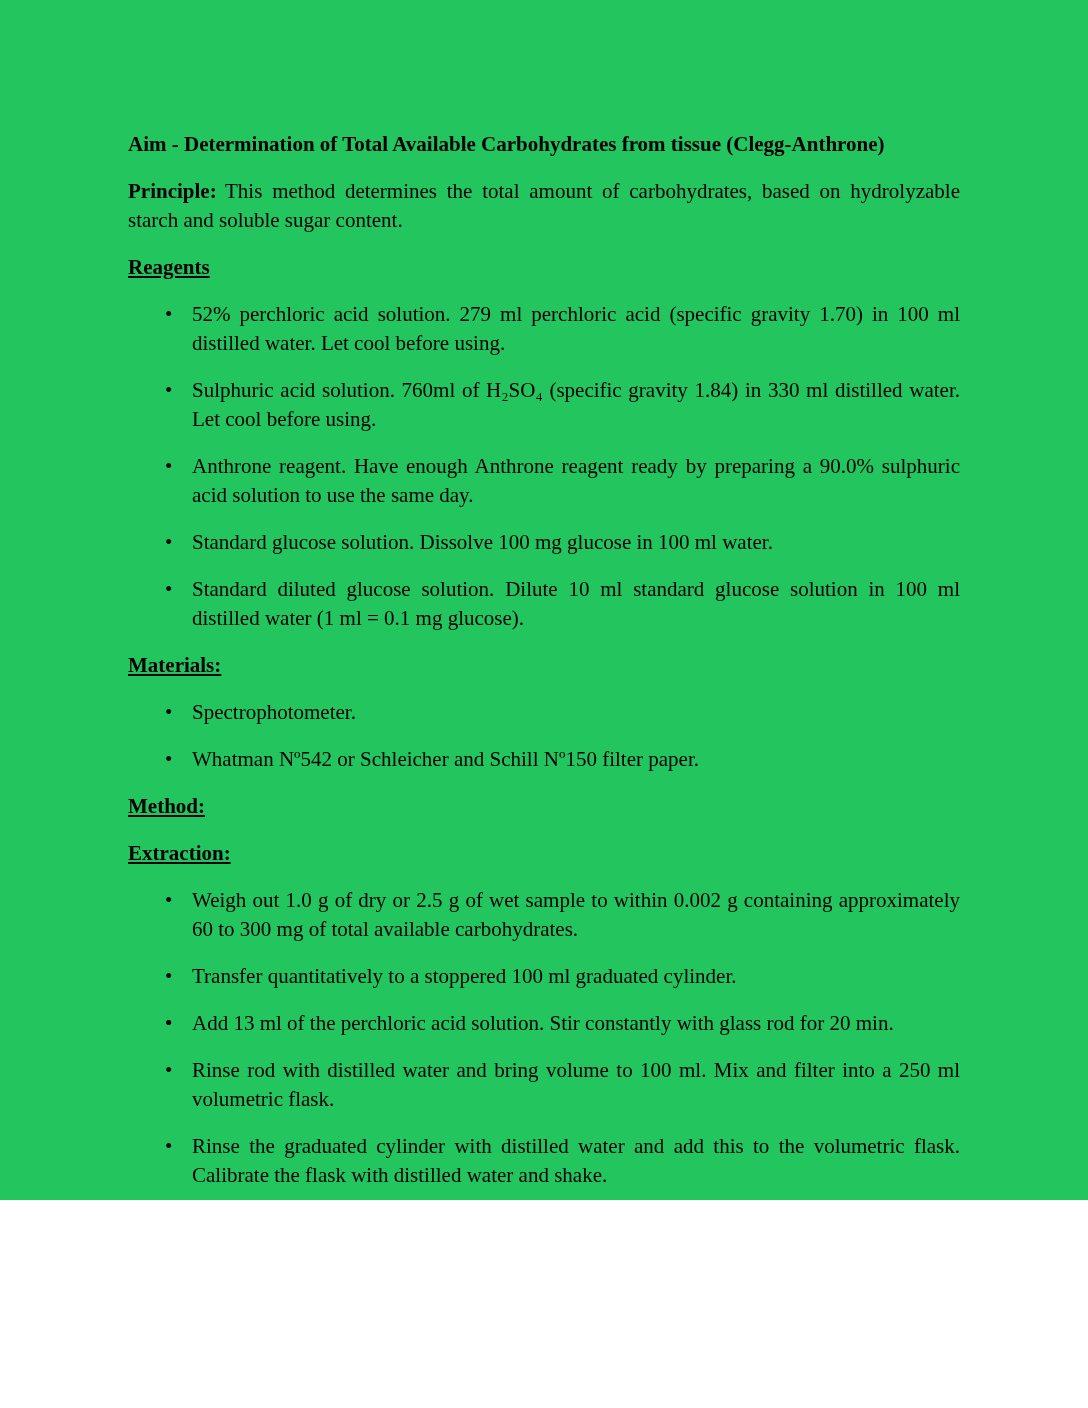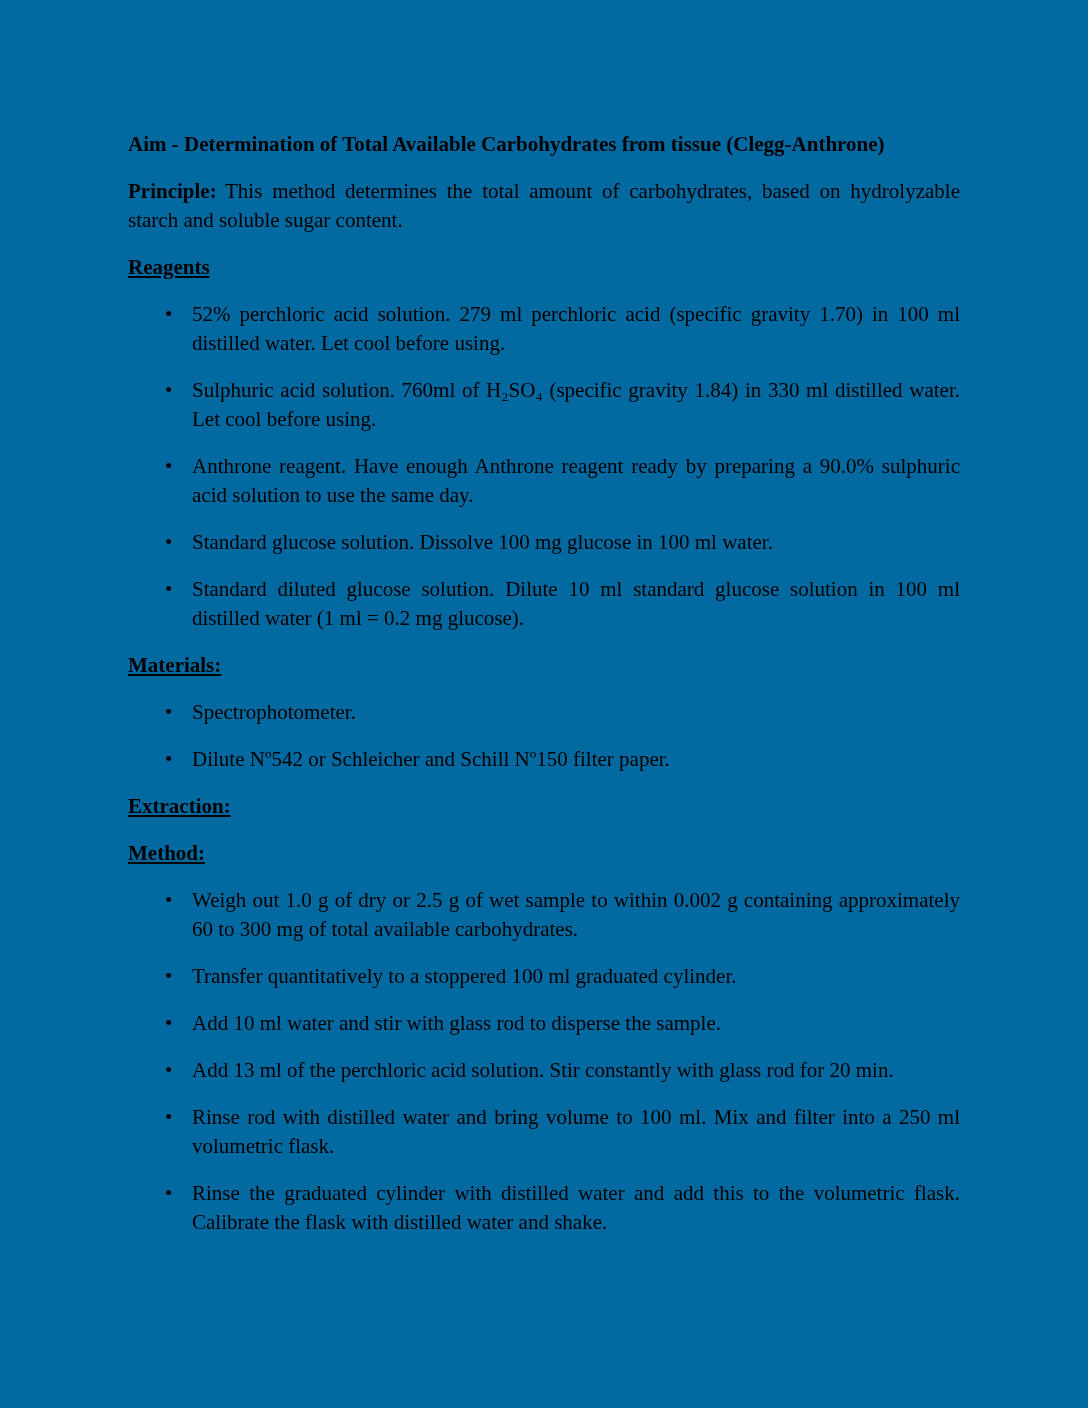--- a/index.html
+++ b/index.html
@@ -3,23 +3,23 @@
 <meta charset="utf-8">
 <style>
   html, body {
     margin: 0;
     padding: 0;
     background: #ffffff;
   }
   .page {
     position: relative;
     width: 1088px;
-    height: 1408px;
+    height: 1200px;
     box-sizing: border-box;
-    background: #0369a1;
+    background: #22c55e;
     padding: 130px 128px 2px 128px;
     font-family: "Liberation Serif", "DejaVu Serif", serif;
     font-size: 21px;
     line-height: 29px;
     color: #000000;
     overflow: hidden;
   }
   .doc-title {
     font-weight: bold;
     margin: 0 0 18px 0;
@@ -78,53 +78,52 @@
     <li>
       <span class="bullet">•</span>
       <span>Anthrone reagent. Have enough Anthrone reagent ready by preparing a 90.0% sulphuric acid solution to use the same day.</span>
     </li>
     <li>
       <span class="bullet">•</span>
       <span>Standard glucose solution. Dissolve 100 mg glucose in 100 ml water.</span>
     </li>
     <li>
       <span class="bullet">•</span>
-      <span>Standard diluted glucose solution. Dilute 10 ml standard glucose solution in 100 ml distilled water (1 ml = 0.2 mg glucose).</span>
+      <span>Standard diluted glucose solution. Dilute 10 ml standard glucose solution in 100 ml distilled water (1 ml = 0.1 mg glucose).</span>
     </li>
   </ul>
 
   <p class="heading">Materials:</p>
 
   <ul class="list">
     <li>
       <span class="bullet">•</span>
       <span>Spectrophotometer.</span>
     </li>
     <li>
       <span class="bullet">•</span>
-      <span>Dilute Nº542 or Schleicher and Schill Nº150 filter paper.</span>
+      <span>Whatman Nº542 or Schleicher and Schill Nº150 filter paper.</span>
     </li>
   </ul>
 
+  <p class="heading">Method:</p>
+
   <p class="heading">Extraction:</p>
-
-  <p class="heading">Method:</p>
 
   <ul class="list">
     <li>
       <span class="bullet">•</span>
       <span>Weigh out 1.0 g of dry or 2.5 g of wet sample to within 0.002 g containing approximately 60 to 300 mg of total available carbohydrates.</span>
     </li>
     <li>
       <span class="bullet">•</span>
       <span>Transfer quantitatively to a stoppered 100 ml graduated cylinder.</span>
     </li>
     <li>
       <span class="bullet">•</span>
-      <span>Add 10 ml water and stir with glass rod to disperse the sample.</span>
     </li>
     <li>
       <span class="bullet">•</span>
       <span>Add 13 ml of the perchloric acid solution. Stir constantly with glass rod for 20 min.</span>
     </li>
     <li>
       <span class="bullet">•</span>
       <span>Rinse rod with distilled water and bring volume to 100 ml. Mix and filter into a 250 ml volumetric flask.</span>
     </li>
     <li>

